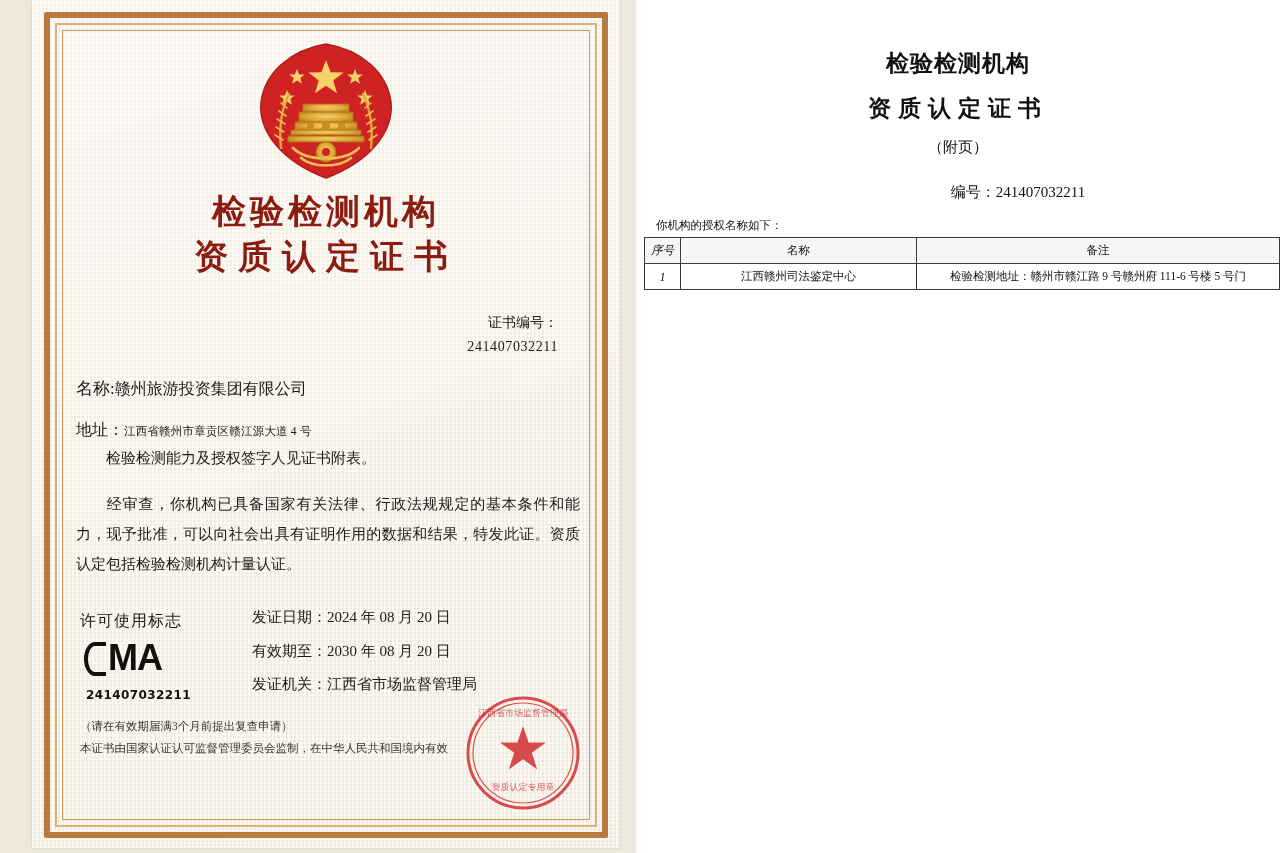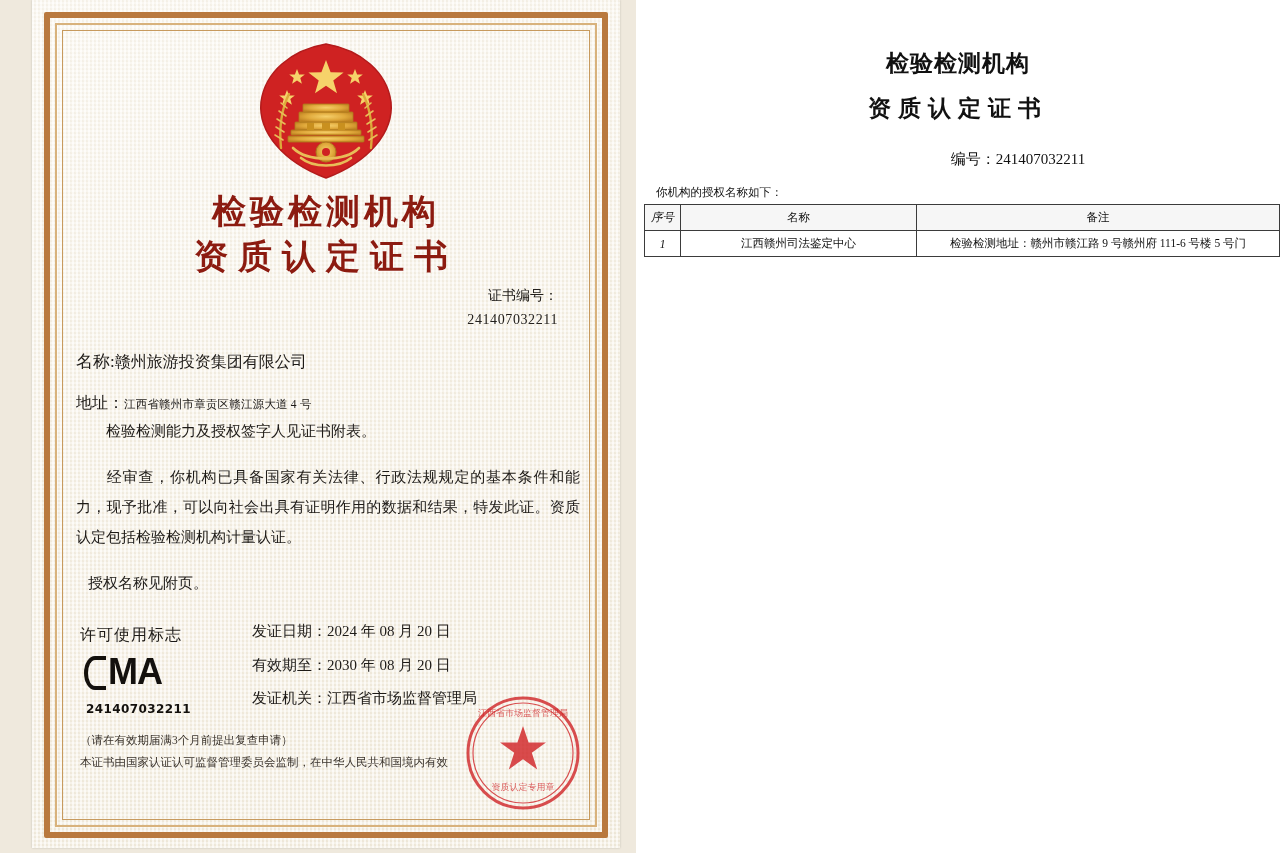--- a/index.html
+++ b/index.html
@@ -75,21 +75,21 @@
     text-shadow: 0 1px 0 rgba(255,255,255,0.5);
   }
   .cert-title .l2 {
     font-size: 34px;
     letter-spacing: 10px;
     line-height: 1.32;
     text-shadow: 0 1px 0 rgba(255,255,255,0.5);
   }
 
   .cert-no {
-    margin-top: 6px;
+    margin-top: 33px;
     text-align: right;
     padding-right: 28px;
     color: #23201c;
     font-size: 14px;
     line-height: 1.7;
   }
   .cert-no .num { letter-spacing: 0.6px; }
 
   .field {
     margin-top: 18px;
@@ -341,21 +341,20 @@
         <div class="field-addr">
           <span class="label">地址：</span><span class="val-addr">江西省赣州市章贡区赣江源大道 4 号</span>
         </div>
 
         <div class="para para2">
           <span class="indent"></span><span>检验检测能力及授权签字人见证书附表。</span>
         </div>
         <div class="para">
           <span class="indent"></span><span>经审查，你机构已具备国家有关法律、行政法规规定的基本条件和能力，现予批准，可以向社会出具有证明作用的数据和结果，特发此证。资质认定包括检验检测机构计量认证。</span>
         </div>
-        <div class="para3">授权名称见附页。</div>
 
         <div class="bottom">
           <div class="mark-col">
             <div class="mark-title">许可使用标志</div>
             <div class="cma"><span class="c-glyph"></span><span>MA</span></div>
             <div class="cma-no">241407032211</div>
           </div>
           <div class="dates-col">
             <div class="row">
               <span>发证日期：</span><span>2024 年 08 月 20 日</span>
@@ -390,20 +389,21 @@
           </g>
         </svg>
       </div>
     </div>
   </div>
 
   <div class="attach">
     <div class="attach-title">
       <div class="a1">检验检测机构</div>
       <div class="a2">资质认定证书</div>
+      <div class="a3">（附页）</div>
     </div>
 
     <div class="attach-no">
       <span>编号：</span><span>241407032211</span>
     </div>
 
     <div class="attach-lead">你机构的授权名称如下：</div>
 
     <table class="attach-table">
       <thead>

